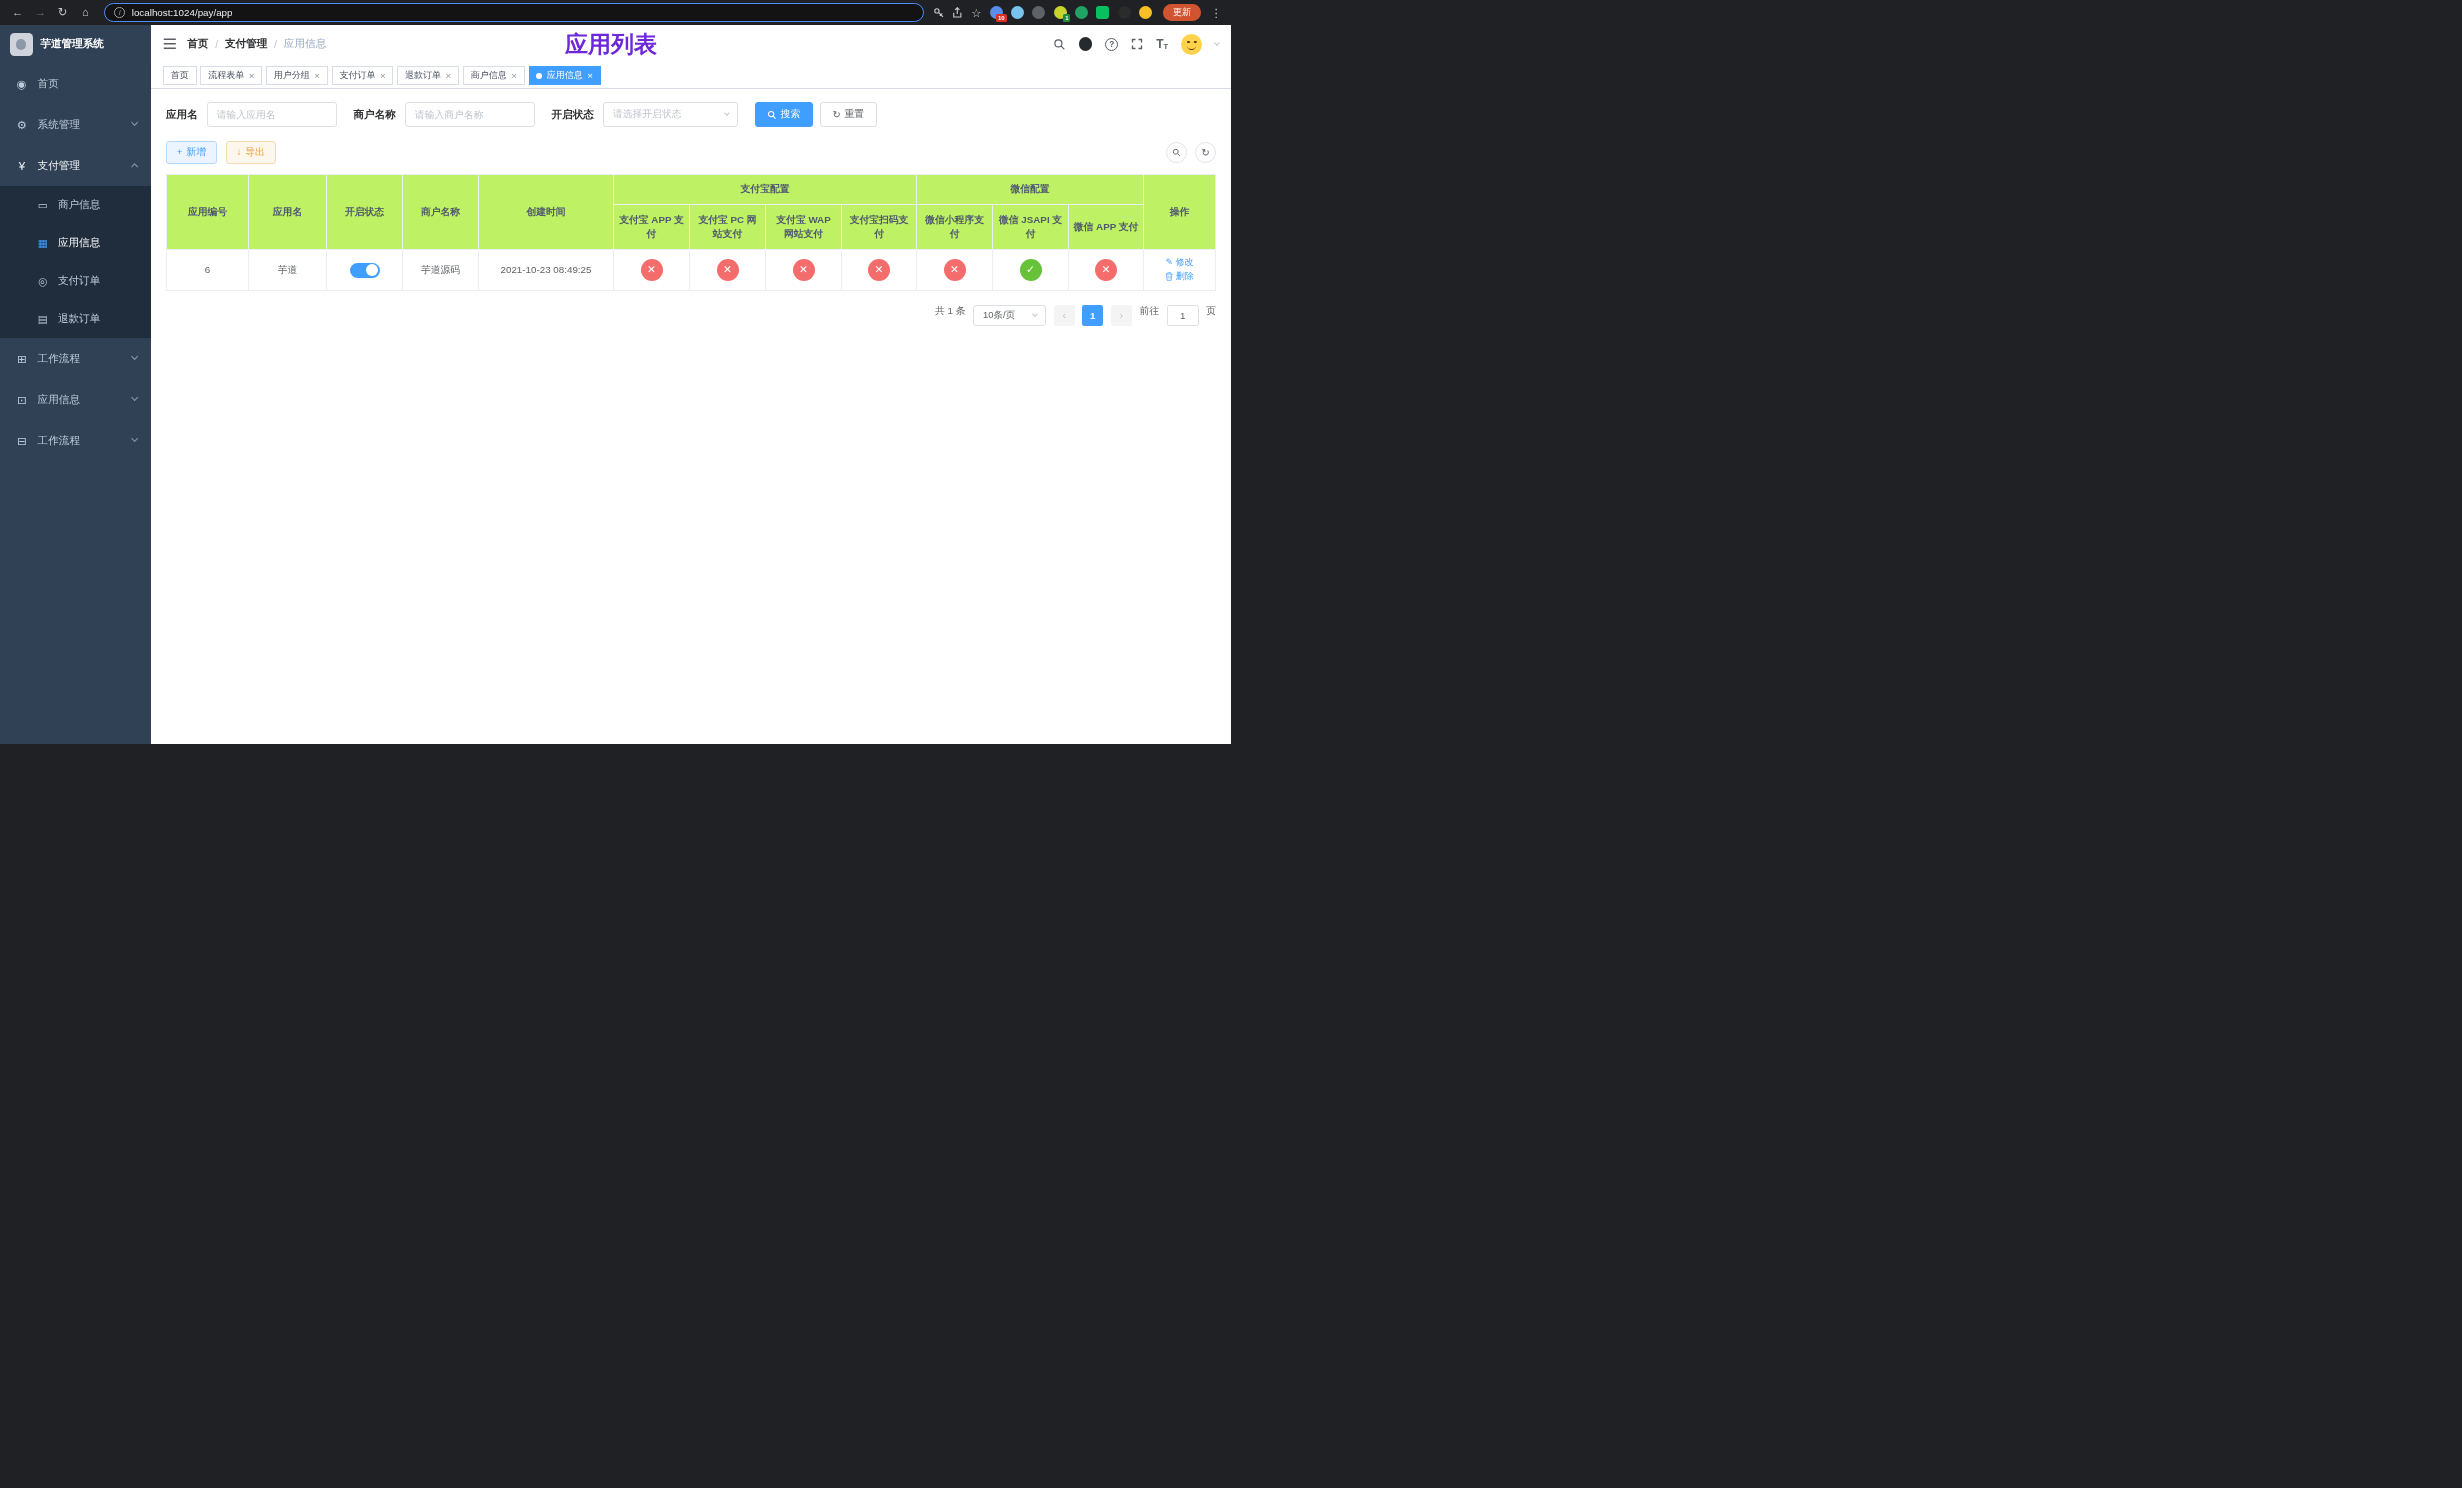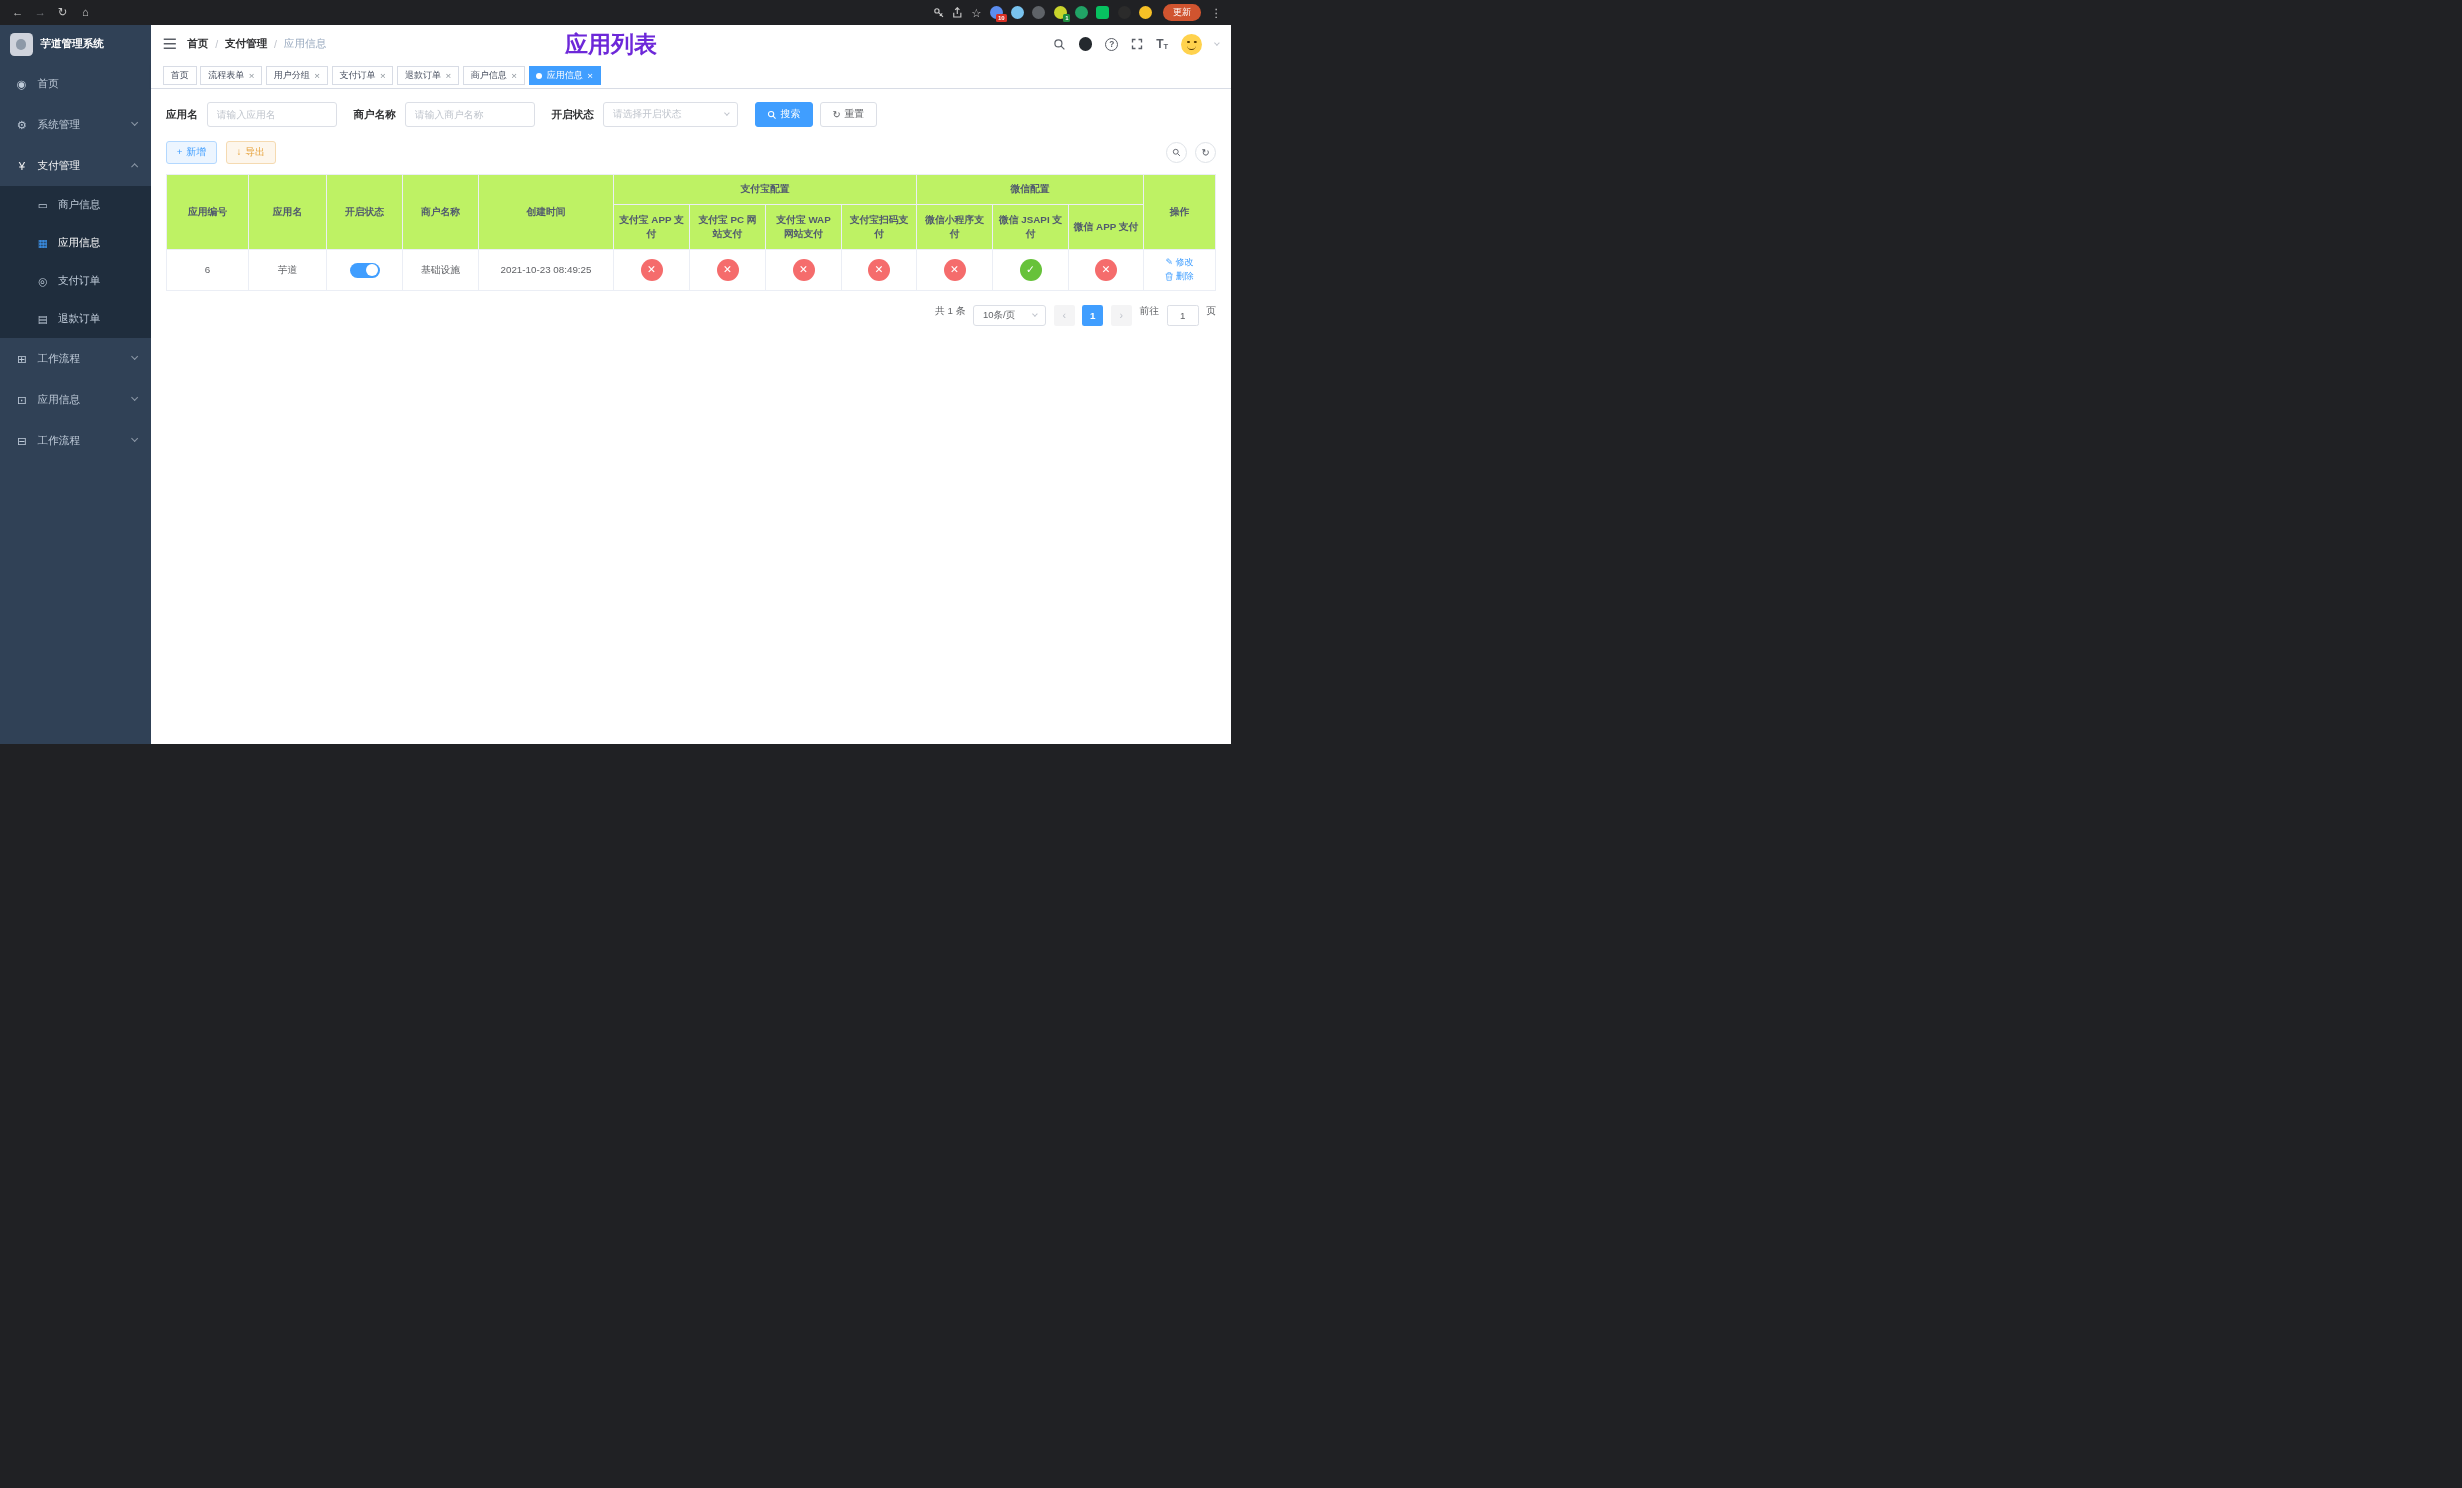--- a/index.html
+++ b/index.html
@@ -119,20 +119,24 @@
 </head>
 <body>
 
 <div class="page">
 
   <div class="chrome">
     <span class="nav-ic">←</span>
     <span class="nav-ic dim">→</span>
     <span class="nav-ic">↻</span>
     <span class="nav-ic">⌂</span>
+    <div class="omnibox">
+      <span class="info-ic">i</span>
+      <span class="url">localhost:1024/pay/app</span>
+    </div>
     <div class="chrome-right">
       <span class="ch-svg">
         <svg width="11.4" height="11.4" viewBox="0 0 16 16" fill="none" stroke="currentColor" stroke-width="1.6">
             <circle cx="5.5" cy="5.5" r="3"></circle>
             <path d="M8 8l6 6M11 11l2-2M9.5 12.5l1.5-1.5"></path>
           </svg>
       </span>
       <span class="ch-svg">
         <svg width="10.6" height="11.4" viewBox="0 0 14 16" fill="none" stroke="currentColor" stroke-width="1.6">
             <path d="M7 1v9M4 4l3-3 3 3M2 8v6h10V8"></path>
@@ -373,21 +377,21 @@
               <th>微信 APP 支付</th>
             </tr>
           </thead>
           <tbody>
             <tr>
               <td>6</td>
               <td>芋道</td>
               <td>
                 <span class="switch on"><span class="knob"></span></span>
               </td>
-              <td>基础设施</td>
+              <td>芋道源码</td>
               <td>2021-10-23 08:49:25</td>
               <td><span class="st off">✕</span></td>
               <td><span class="st off">✕</span></td>
               <td><span class="st off">✕</span></td>
               <td><span class="st off">✕</span></td>
               <td><span class="st off">✕</span></td>
               <td><span class="st on">✓</span></td>
               <td><span class="st off">✕</span></td>
               <td class="ops">
                 <a>

